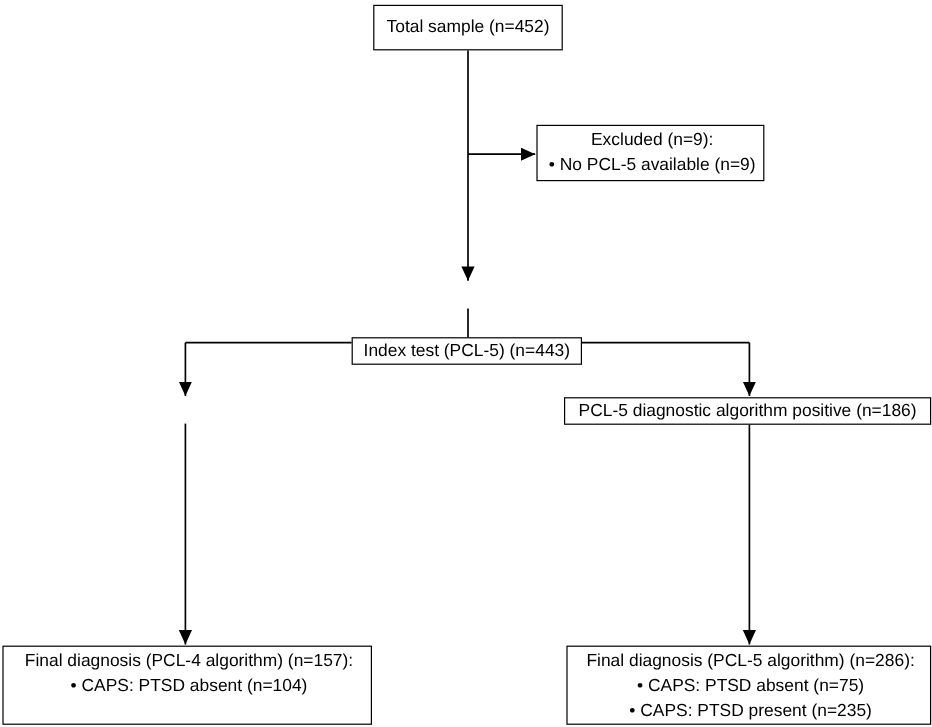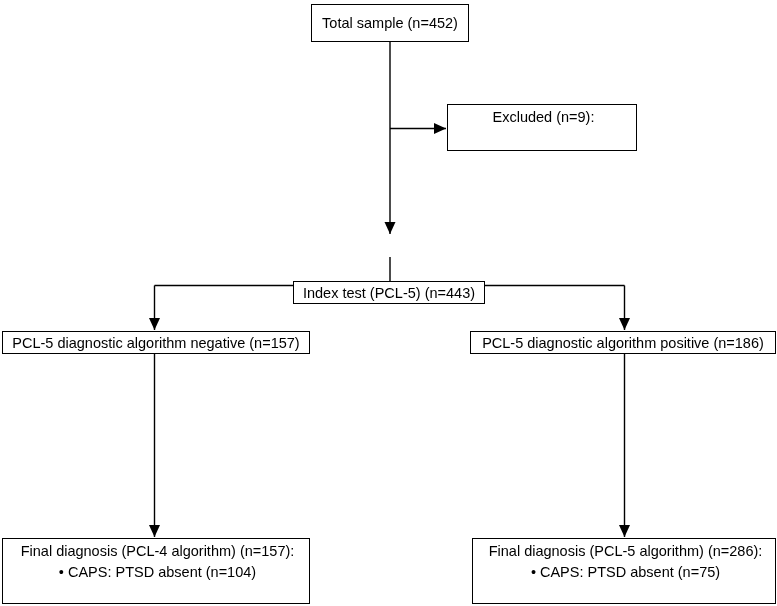--- a/index.html
+++ b/index.html
@@ -73,37 +73,36 @@
 
     <path d="M624.5 353 L624.5 537" fill="none" stroke="#000000" stroke-width="1.4" marker-end="url(#arrow)"></path>
   </svg>
 
   <div class="box single" style="left:311px; top:4px; width:158px; height:38px;">
     <span class="line">Total sample (n=452)</span>
   </div>
 
   <div class="box multi" style="left:447px; top:104px; width:190px; height:47px;">
     <span class="line">Excluded (n=9):</span>
+    <span class="line">• No PCL-5 available (n=9)</span>
   </div>
 
   <div class="box single" style="left:293px; top:235px; width:192px; height:23px;margin-top:46px;">
     <span class="line">Index test (PCL-5) (n=443)</span>
   </div>
 
-  <div class="box single" style="left:2px; top:331px; width:308px; height:23px;">
-    <span class="line">PCL-5 diagnostic algorithm negative (n=157)</span>
-  </div>
 
   <div class="box single" style="left:470px; top:331px; width:306px; height:23px;">
     <span class="line">PCL-5 diagnostic algorithm positive (n=186)</span>
   </div>
 
   <div class="box multi" style="left:2px; top:538px; width:308px; height:66px;">
     <span class="line">Final diagnosis (PCL-4 algorithm) (n=157):</span>
     <span class="line">• CAPS: PTSD absent (n=104)</span>
   </div>
 
   <div class="box multi" style="left:472px; top:538px; width:304px; height:66px;">
     <span class="line">Final diagnosis (PCL-5 algorithm) (n=286):</span>
     <span class="line">• CAPS: PTSD absent (n=75)</span>
+    <span class="line">• CAPS: PTSD present (n=235)</span>
   </div>
 
 </div>
 
 </body></html>

